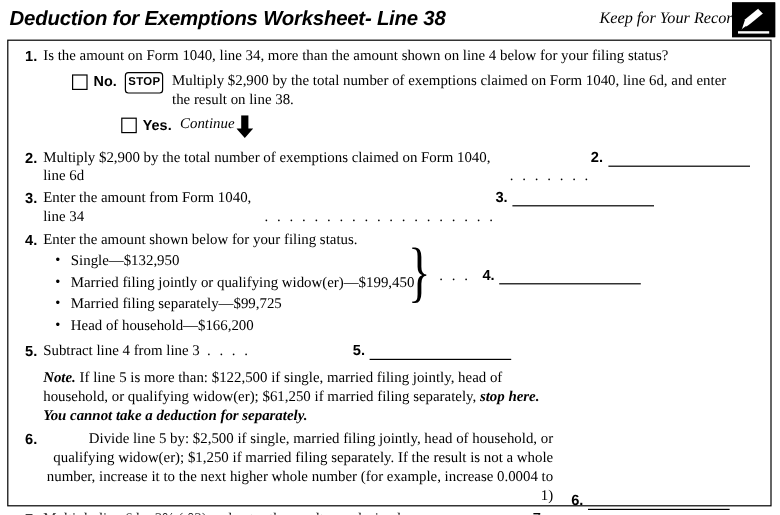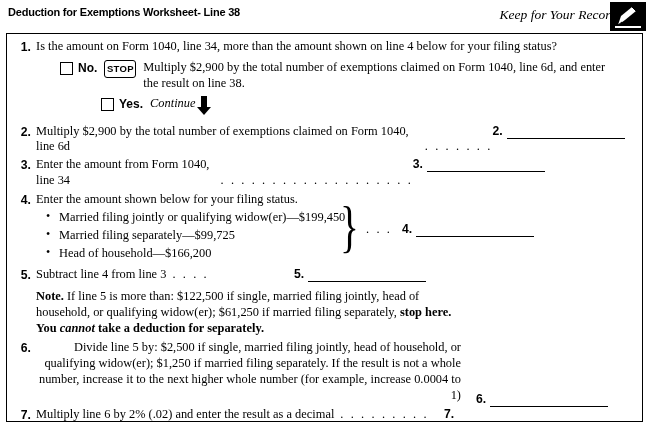--- a/index.html
+++ b/index.html
@@ -25,24 +25,25 @@
     position: relative;
     height: 34px;
     padding: 4px 10px 0 8px;
     display: flex;
     align-items: flex-start;
     justify-content: space-between;
   }
   .worksheet-title {
     font-family: "Liberation Sans", sans-serif;
     font-weight: bold;
-    font-size: 11px;
+    font-size: 17px;
     letter-spacing: -0.2px;
     white-space: nowrap;
     padding-top: 2px;
+    font-style: italic;
   }
   .keep-records {
     font-family: "Liberation Serif", serif;
     font-style: italic;
     font-size: 13.5px;
     white-space: nowrap;
     padding-top: 3px;
     margin-right: 18px;
   }
   .header-icon {
@@ -201,21 +202,21 @@
 
   
   .note {
     margin-left: 23px;
     margin-top: 5px;
     margin-bottom: 4px;
     font-size: 12.4px;
     line-height: 1.3;
     width: 420px;
   }
-  .bold { font-weight: bold; }
+  .bold { font-weight: bold; font-style: italic; }
   .note .bold-it { font-weight: bold; font-style: italic; }
 
   
   .rightcol {
     position: absolute;
     white-space: nowrap;
     display: flex;
     align-items: flex-end;
   }
 </style>
@@ -287,20 +288,21 @@
         <span class="ansnum">3.</span>
         <span class="ansline" style="width:118px;"></span>
       </div>
     </div>
 
     <div class="row" style="margin-top:4px;">
       <div class="num">4.</div>
       <div class="body" style="position:relative;">
         <div class="txt">Enter the amount shown below for your filing status.</div>
         <div class="bullets">
+          <div class="bullet-item">Single—$132,950</div>
           <div class="bullet-item">Married filing jointly or qualifying widow(er)—$199,450</div>
           <div class="bullet-item">Married filing separately—$99,725</div>
           <div class="bullet-item">Head of household—$166,200</div>
         </div>
         <div class="brace-wrap">
           <span class="brace">}</span>
         </div>
         <div class="rightcol" style="left:330px; top:30px;">
           <span class="dots" style="margin-right:10px;">. . .</span>
           <span class="ansnum">4.</span>

